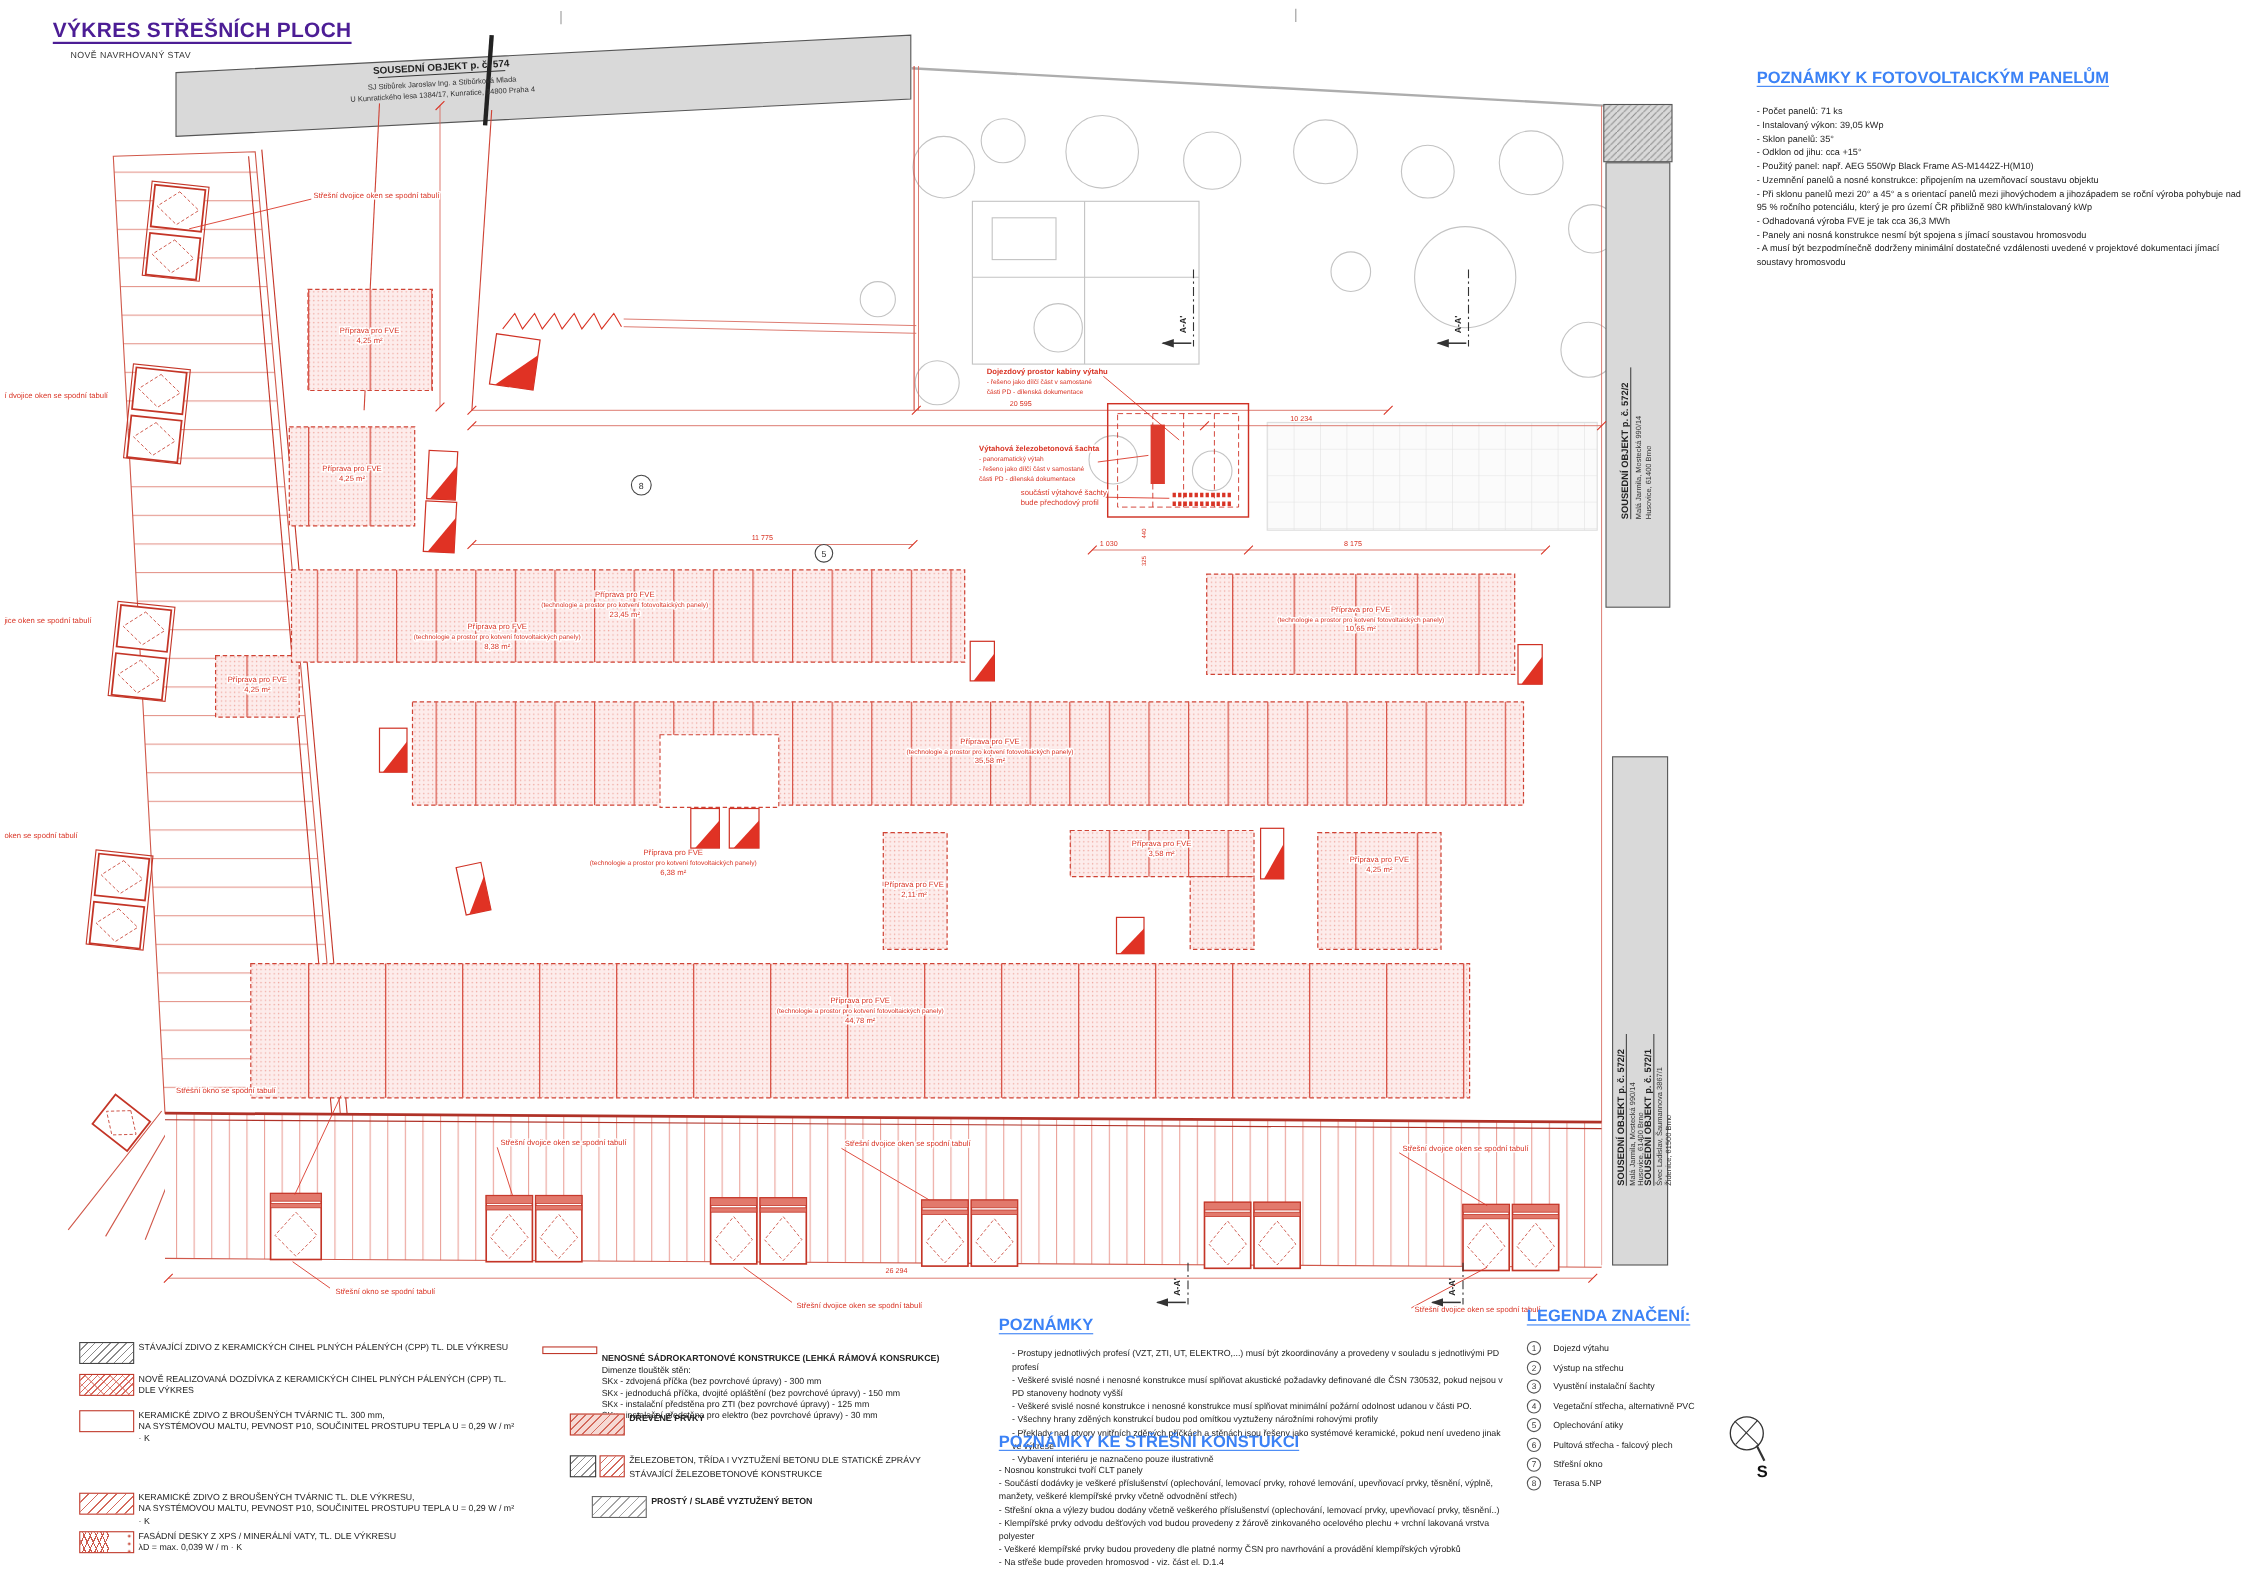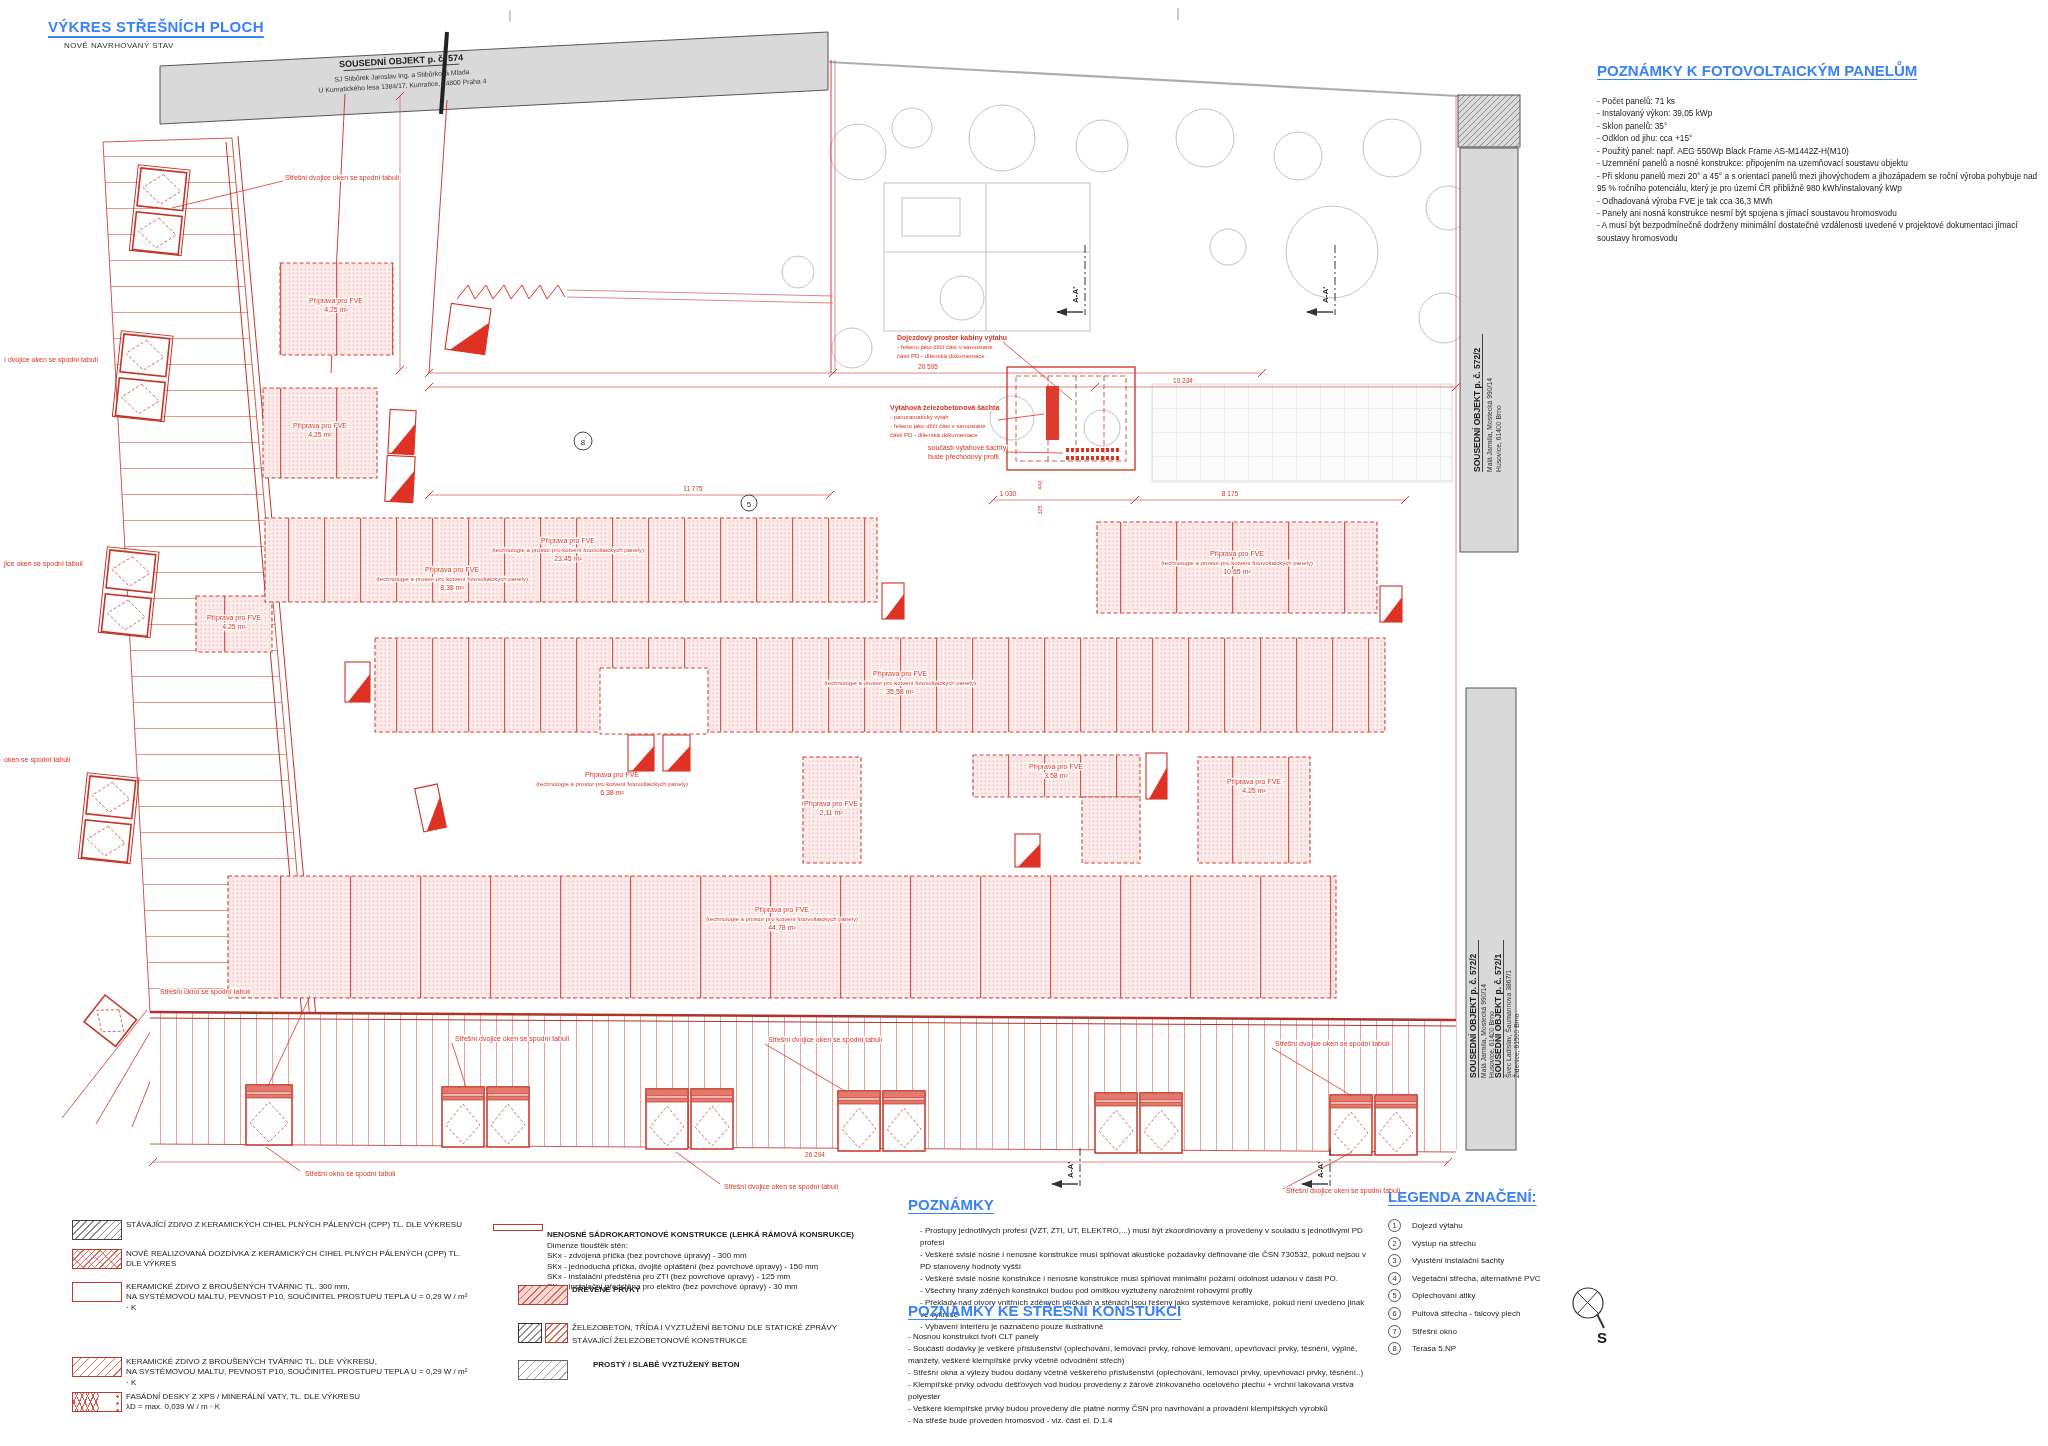--- a/index.html
+++ b/index.html
@@ -1,21 +1,21 @@
 <!DOCTYPE html>
 <html><head>
 <meta charset="utf-8">
 <style>
   html,body{margin:0;padding:0;background:#fff;}
   .page{position:relative;width:2048px;height:1446px;background:#fff;overflow:hidden;
         font-family:"Liberation Sans",sans-serif;color:#1a1a1a;}
   .page svg{position:absolute;left:0;top:0;}
 
   
-  .big-title{font-size:15px;font-weight:bold;letter-spacing:.3px;color:#3b82f6;
+  .big-title{font-size:19px;font-weight:bold;letter-spacing:.3px;color:#4c1d95;
              text-decoration:underline;text-decoration-thickness:1.6px;text-underline-offset:4px;}
   .sub-title{font-size:8px;color:#333;margin-top:6px;letter-spacing:.4px;margin-left:16px;}
   .sec-title{font-size:15px;font-weight:bold;color:#3b82f6;text-decoration:underline;
              text-decoration-thickness:1.4px;text-underline-offset:3px;margin:0 0 12px 0;}
 
   .panel{position:absolute;}
 
   
   .note-list{font-size:8.3px;line-height:1.5;color:#222;}
   .note-list div{margin:0;}
@@ -563,21 +563,21 @@
         <span class="sw sw-drevo"></span>
         <span class="lm-text lm-title">DŘEVĚNÉ PRVKY</span>
       </div>
   <div class="lm-row" style="top:127px;left:446px;">
     <span class="sw-pair">
           <span class="sw-zb-g"></span>
           <span class="sw-zb-r"></span>
         </span>
     <span class="lm-text" style="width:390px;"><span style="display:block;">ŽELEZOBETON, TŘÍDA I VYZTUŽENÍ BETONU DLE STATICKÉ ZPRÁVY</span><span style="display:block;margin-top:3px;">STÁVAJÍCÍ ŽELEZOBETONOVÉ KONSTRUKCE</span></span>
   </div>
-  <div class="lm-row" style="top:164px;left:446px;justify-content:space-between;">
+  <div class="lm-row" style="top:164px;left:466px;">
         <span class="sw sw-beton"></span>
         <span class="lm-text lm-title">PROSTÝ / SLABĚ VYZTUŽENÝ BETON</span>
       </div>
 </div>
 
 <div class="panel" style="left:908px;top:1196px;width:460px;">
   <div class="sec-title">POZNÁMKY</div>
   <div class="note-list" style="font-size:8px;margin-left:12px;">
 
   <div>- Prostupy jednotlivých profesí (VZT, ZTI, UT, ELEKTRO,...) musí být zkoordinovány a provedeny v souladu s jednotlivými PD profesí</div>

